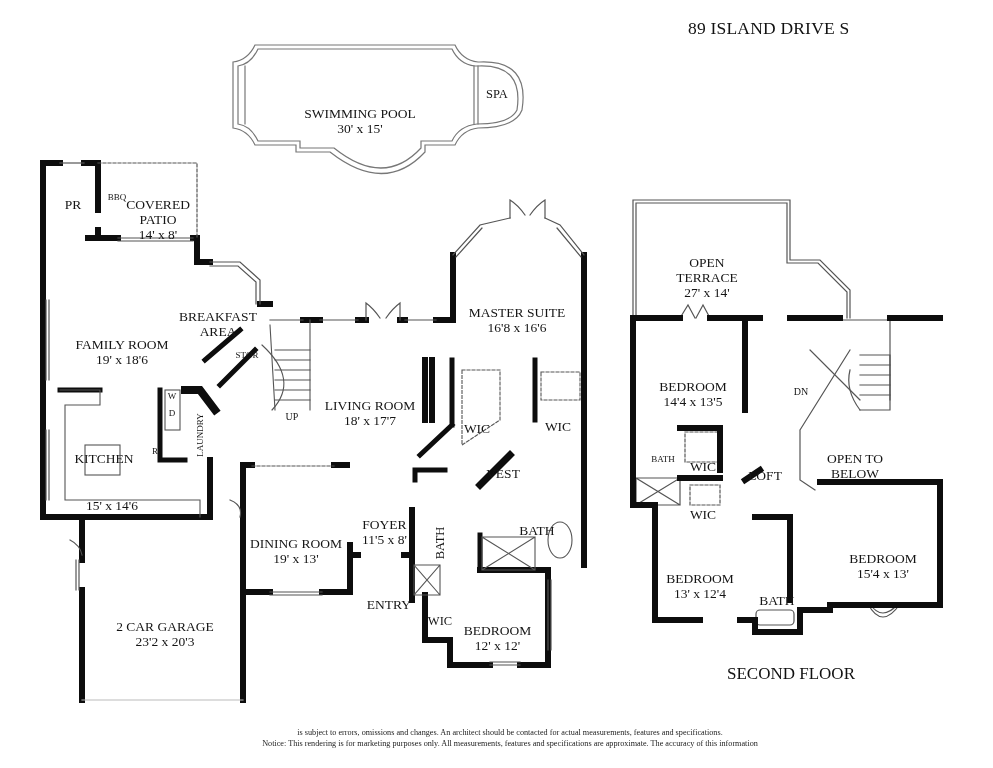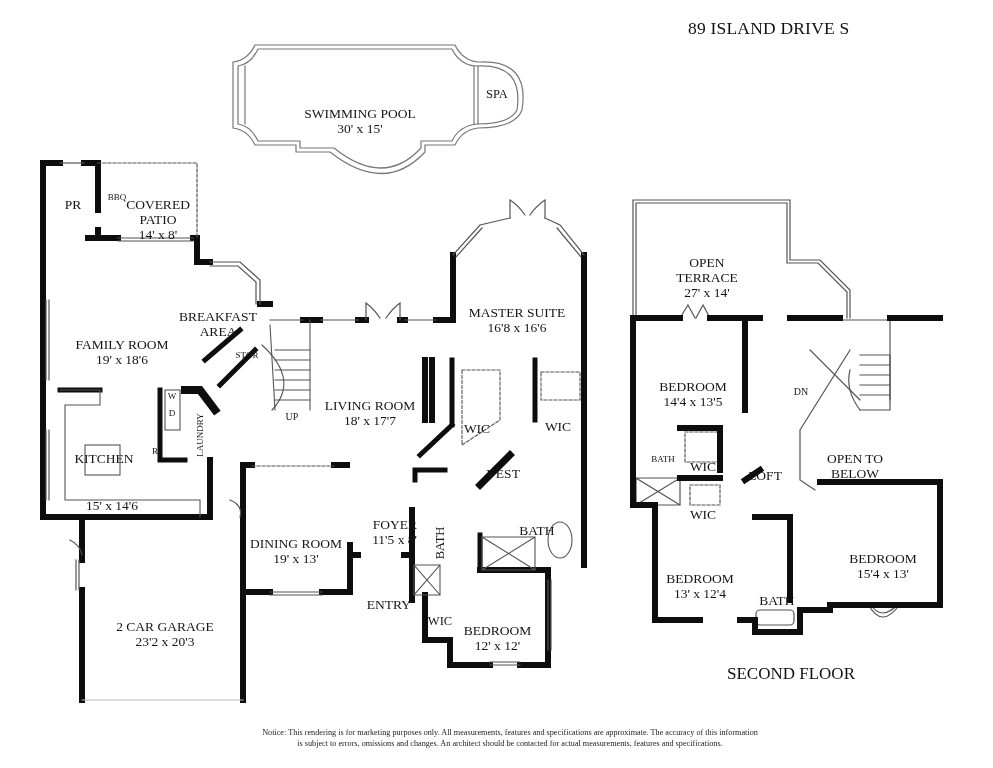--- a/index.html
+++ b/index.html
@@ -212,21 +212,21 @@
 <div class="lbl s13" style="left:72px; top:475px; width:80px;">15' x 14'6</div>
 <div class="lbl s9" style="left:166px; top:391px; width:12px;">W</div>
 <div class="lbl s9" style="left:166px; top:408px; width:12px;">D</div>
 <div class="lbl s9" style="left:149px; top:446px; width:12px;">R</div>
 <div class="lbl s9 vert" style="left:176px; top:430px; width:48px;">LAUNDRY</div>
 
 <div class="lbl s13" style="left:246px; top:513px; width:100px;">
   <span class="n">DINING ROOM</span>
   <span class="d">19' x 13'</span>
 </div>
-<div class="lbl s13" style="left:352px; top:494px; width:65px;text-align:right;">
+<div class="lbl s13" style="left:352px; top:494px; width:65px;">
   <span class="n">FOYER</span>
   <span class="d">11'5 x 8'</span>
 </div>
 <div class="lbl s12 vert" style="left:420px; top:536px; width:40px;">BATH</div>
 <div class="lbl s13" style="left:354px; top:574px; width:70px;">ENTRY</div>
 
 <div class="lbl s13" style="left:100px; top:596px; width:130px;">
   <span class="n">2 CAR GARAGE</span>
   <span class="d">23'2 x 20'3</span>
 </div>
@@ -260,15 +260,15 @@
 </div>
 <div class="lbl s13" style="left:757px; top:570px; width:40px;">BATH</div>
 <div class="lbl s13" style="left:838px; top:528px; width:90px;">
   <span class="n">BEDROOM</span>
   <span class="d">15'4 x 13'</span>
 </div>
 
 <div class="floor">SECOND FLOOR</div>
 
 <div class="notice">
+  <div>is subject to errors, omissions and changes. An architect should be contacted for actual measurements, features and specifications.</div>
   <div>Notice: This rendering is for marketing purposes only. All measurements, features and specifications are approximate. The accuracy of this information</div>
-  <div>is subject to errors, omissions and changes. An architect should be contacted for actual measurements, features and specifications.</div>
 </div>
 
 </body></html>

